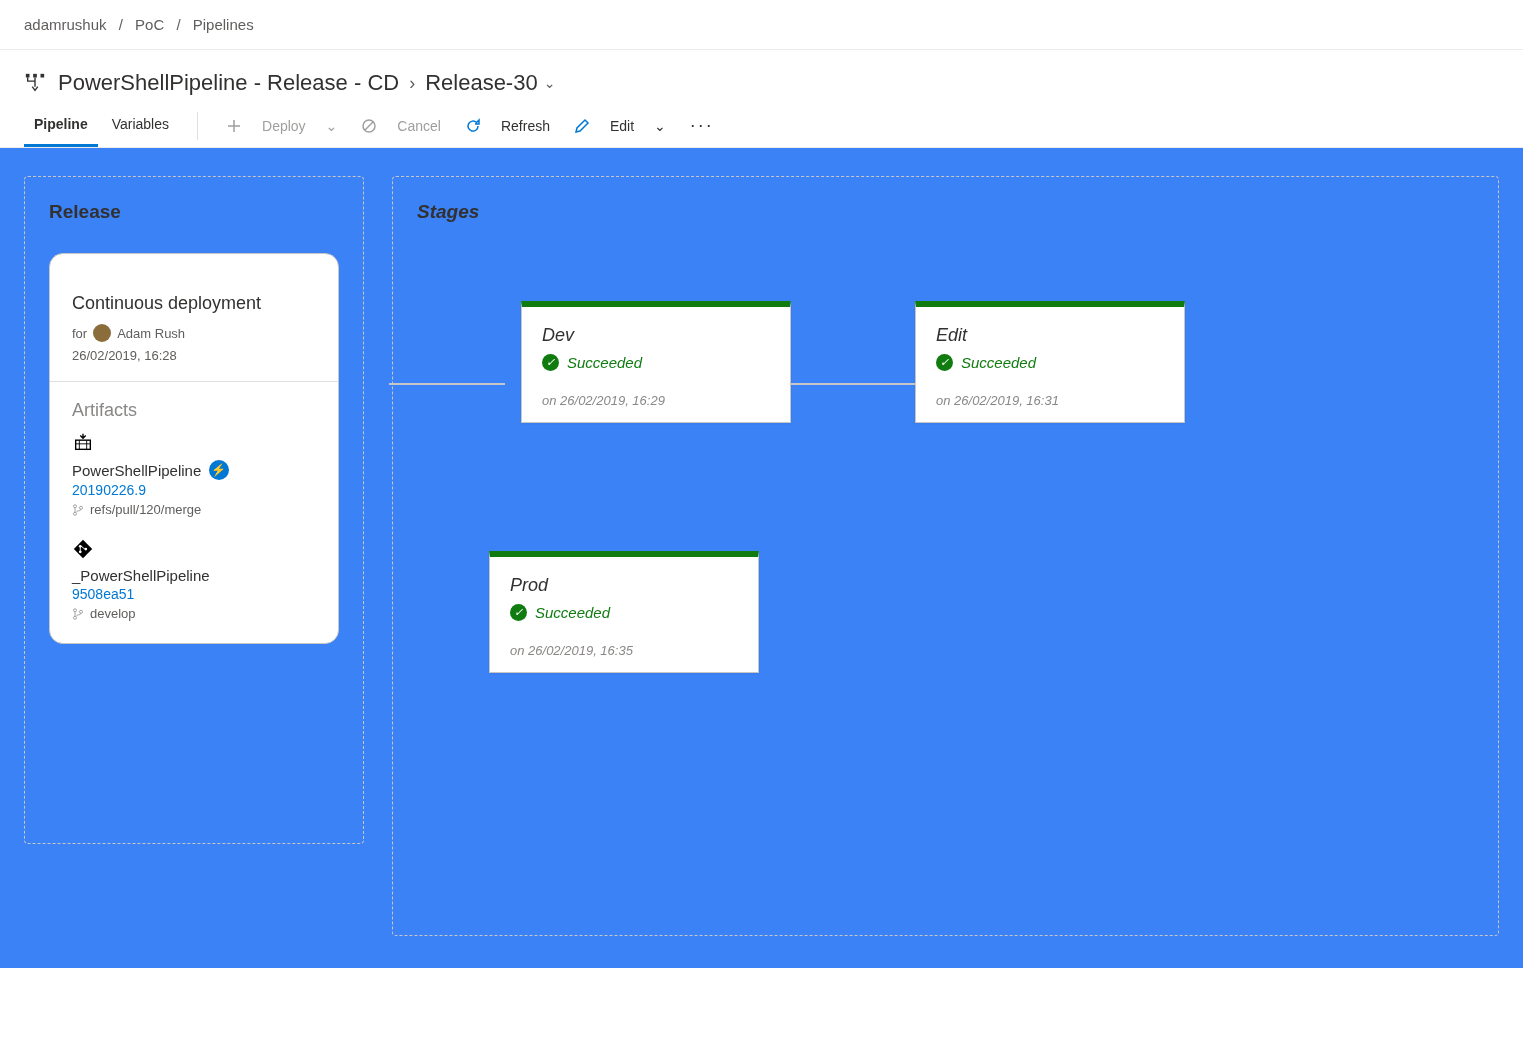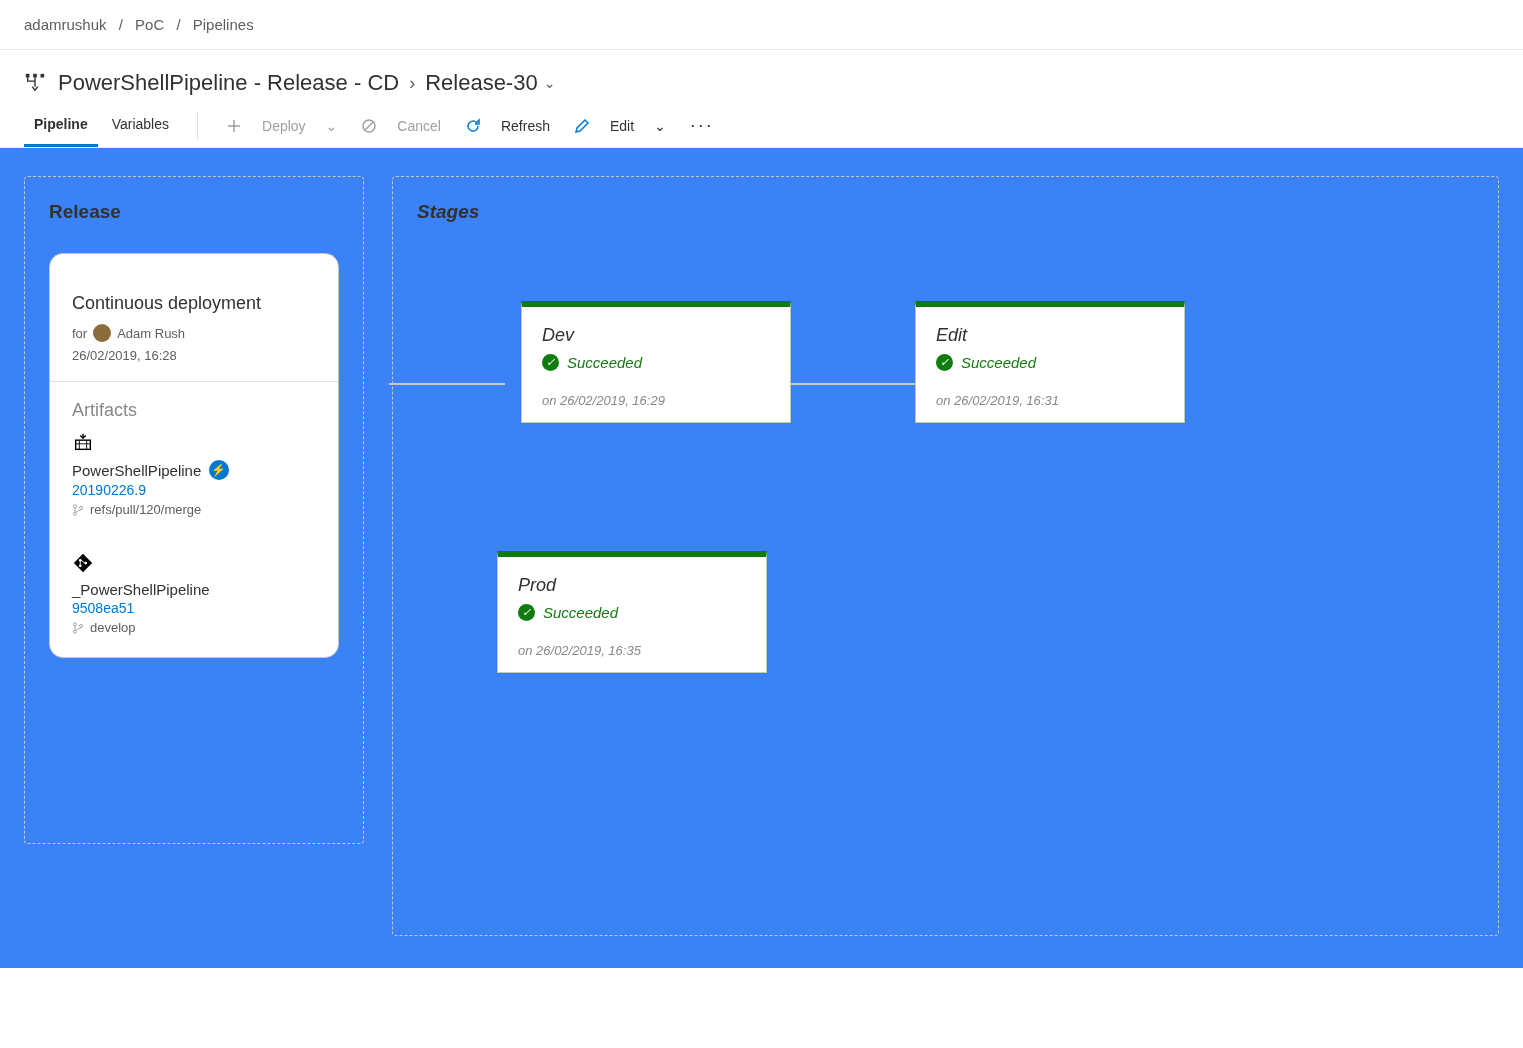--- a/index.html
+++ b/index.html
@@ -38,21 +38,21 @@
 .release-card { border: 1px solid #c8c6c4; border-radius: 14px; background: #fff; overflow: hidden; }
 .rc-top { padding: 20px 22px 18px; }
 .rc-title { font-size: 18px; font-weight: 400; margin-bottom: 10px; margin-top: 19px; }
 .rc-for { font-size: 13px; color: #605e5c; display: flex; align-items: center; gap: 6px; margin-bottom: 6px; }
 .rc-date { font-size: 13px; color: #605e5c; }
 .avatar { width: 18px; height: 18px; border-radius: 50%; background: #8a6d3b; display: inline-block; }
 .rc-sep { border-top: 1px solid #e1dfdd; margin: 0 0; }
 .rc-artifacts { padding: 18px 22px 22px; }
 .rc-art-label { font-size: 18px; color: #8a8886; margin-bottom: 10px; }
 
-.artifact { margin-bottom: 35px; }
+.artifact { margin-bottom: 21px; }
 .artifact:last-child { margin-bottom: 0; }
 .art-icon { width: 22px; height: 22px; margin-bottom: 4px; }
 .art-name-row { display: flex; align-items: center; gap: 8px; font-size: 15px; }
 .bolt-badge { width: 20px; height: 20px; border-radius: 50%; background: #0078d4; color: #fff; display: inline-flex; align-items: center; justify-content: center; font-size: 12px; }
 .art-link { color: #0078d4; font-size: 14px; cursor: pointer; margin-top: 2px; display: block; }
 .art-branch { display: flex; align-items: center; gap: 6px; color: #605e5c; font-size: 13px; margin-top: 4px; }
 
 .stages-grid { position: relative; height: 620px; }
 
 .connector { position: absolute; background: #c8c6c4; height: 2px; }
@@ -61,21 +61,21 @@
 
 .stage-card { position: absolute; width: 270px; border: 1px solid #c8c6c4; background: #fff; border-top: 6px solid #107c10; cursor: pointer; box-shadow: 0 1px 2px rgba(0,0,0,0.05); }
 .sc-body { padding: 18px 20px 14px; }
 .sc-name { font-size: 18px; font-weight: 400; margin-bottom: 8px; }
 .sc-status { display: flex; align-items: center; gap: 8px; color: #107c10; font-size: 15px; margin-bottom: 22px; }
 .sc-time { font-size: 13px; color: #8a8886; }
 .check-icon { width: 17px; height: 17px; border-radius: 50%; background: #107c10; color: #fff; display: inline-flex; align-items: center; justify-content: center; font-size: 11px; }
 
 .stage-dev { left: 104px; top: 48px; }
 .stage-test { left: 498px; top: 48px; }
-.stage-prod { left: 80px; top: 298px; }
+.stage-prod { left: 72px; top: 298px; }
 </style>
 </head>
 <body>
 
 <div class="breadcrumb">
   <a>adamrushuk</a>
   <span>/</span>
   <a>PoC</a>
   <span>/</span>
   <a>Pipelines</a>

